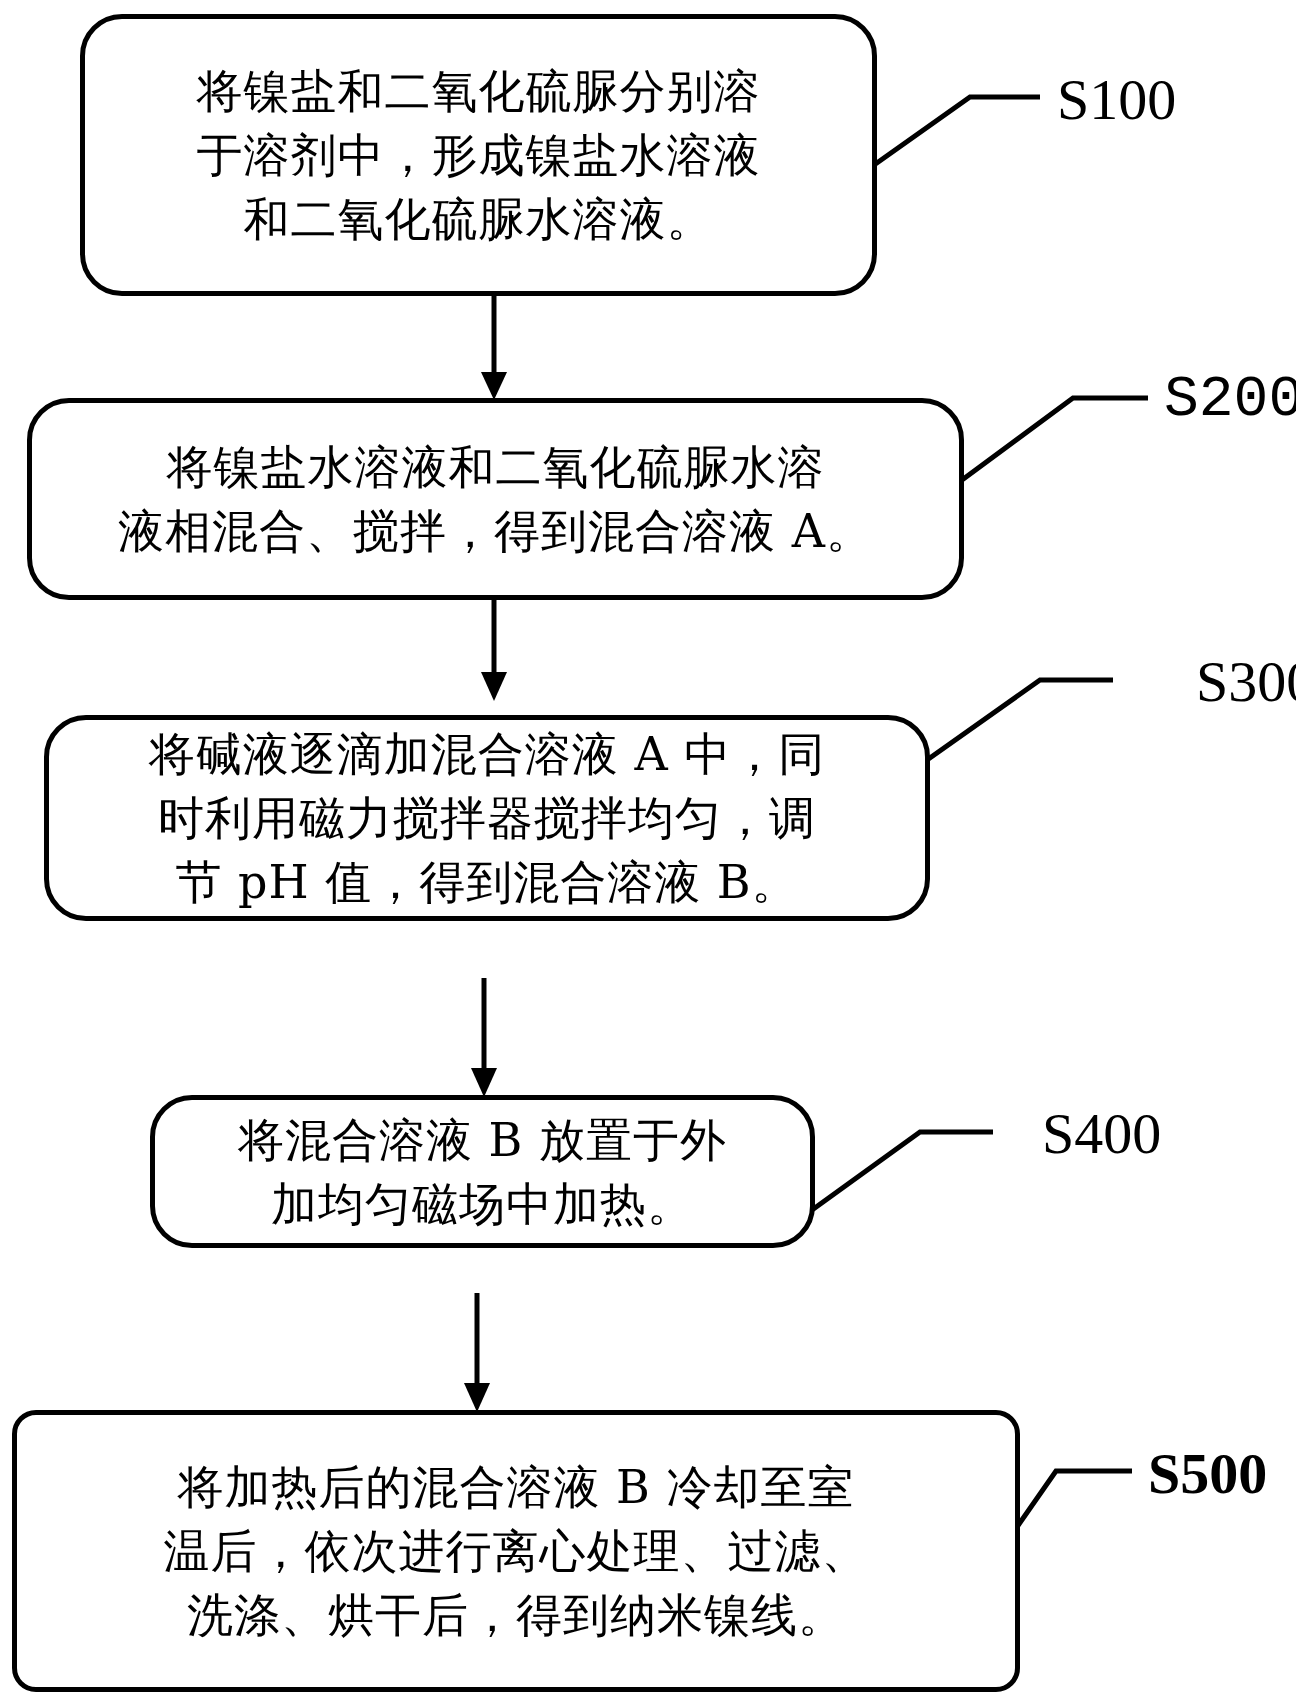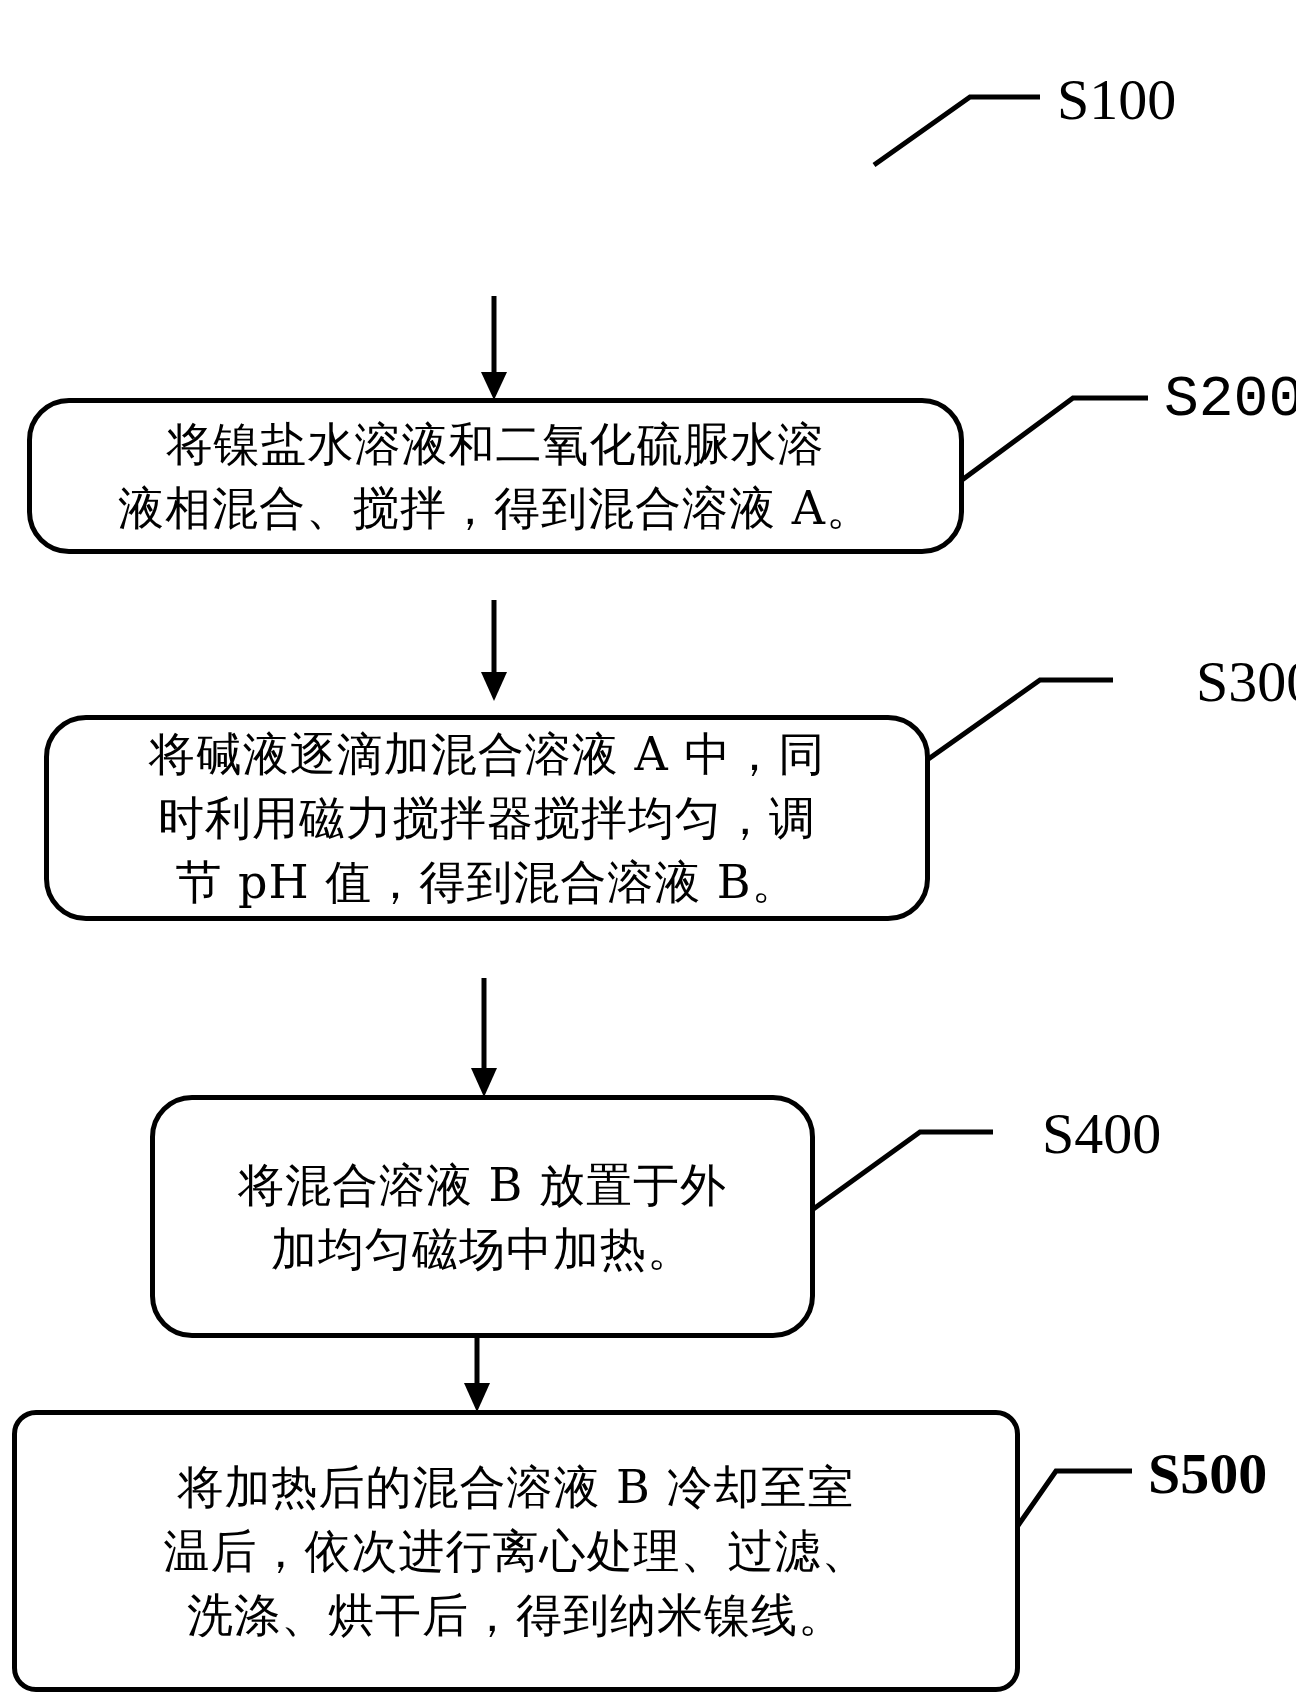--- a/index.html
+++ b/index.html
@@ -67,33 +67,38 @@
       <polyline points="927,760 1040,680 1113,680" fill="none" stroke="#000" stroke-width="5"></polyline>
     </g>
     <g>
       <polyline points="812,1210 920,1132 993,1132 " fill="none" stroke="#000" stroke-width="5"></polyline>
     </g>
     <g>
       <polyline points="1017,1527 1056,1471 1132,1471" fill="none" stroke="#000" stroke-width="5"></polyline>
     </g>
   </svg>
 
+  <div class="box" style="left:80px; top:14px; width:797px; height:282px;">
+    <div class="box-text">将镍盐和二氧化硫脲分别溶
+于溶剂中，形成镍盐水溶液
+和二氧化硫脲水溶液。</div>
+  </div>
 
-  <div class="box" style="left:27px; top:398px; width:937px; height:156px;">
+  <div class="box" style="left:27px; top:398px; width:937px; height:202px;">
     <div class="box-text">将镍盐水溶液和二氧化硫脲水溶
 液相混合、搅拌，得到混合溶液 A。</div>
   </div>
 
   <div class="box" style="left:44px; top:699px; width:886px; height:206px;margin-top:16px;">
     <div class="box-text">将碱液逐滴加混合溶液 A 中，同
 时利用磁力搅拌器搅拌均匀，调
 节 pH 值，得到混合溶液 B。</div>
   </div>
 
-  <div class="box" style="left:150px; top:1095px; width:665px; height:243px;">
+  <div class="box" style="left:150px; top:1095px; width:665px; height:153px;">
     <div class="box-text">将混合溶液 B 放置于外
 加均匀磁场中加热。</div>
   </div>
 
   <div class="box" style="left:12px; top:1410px; width:1008px; height:282px;border-radius:24px;">
     <div class="box-text">将加热后的混合溶液 B 冷却至室
 温后，依次进行离心处理、过滤、
 洗涤、烘干后，得到纳米镍线。</div>
   </div>
 

